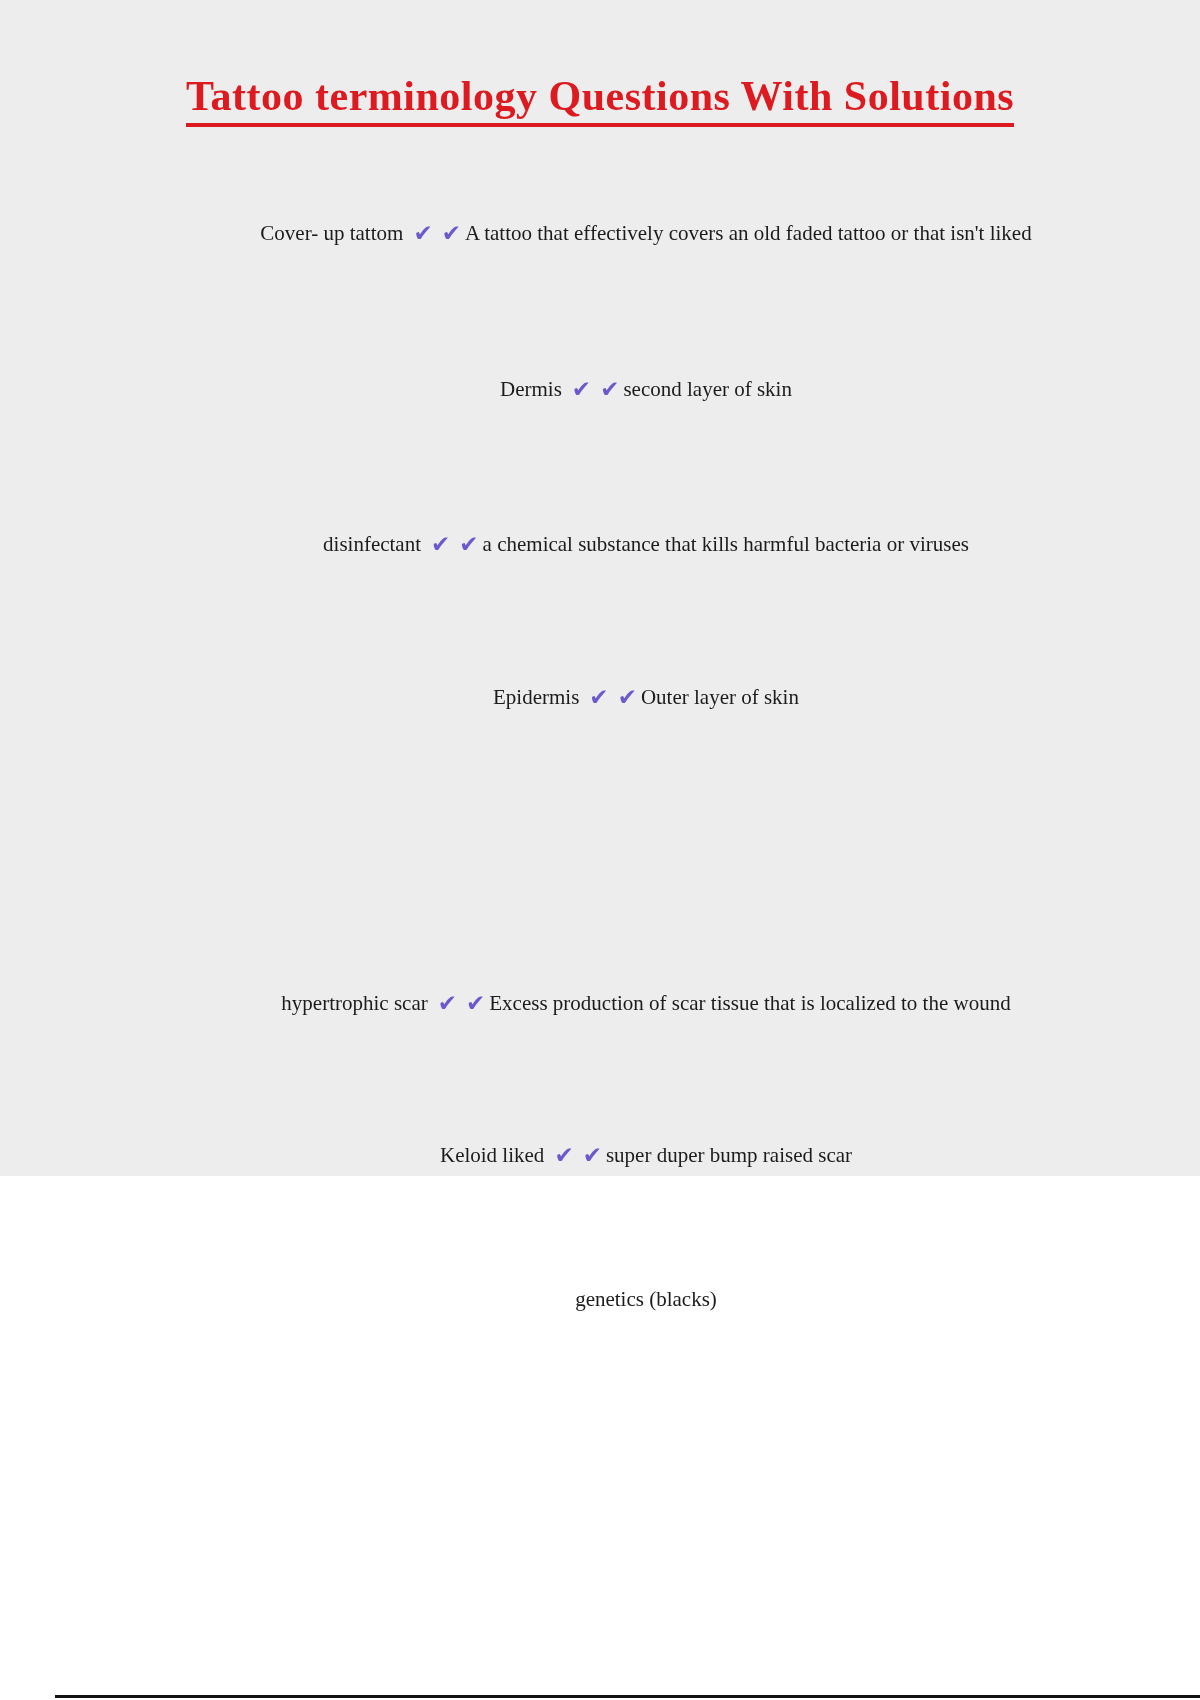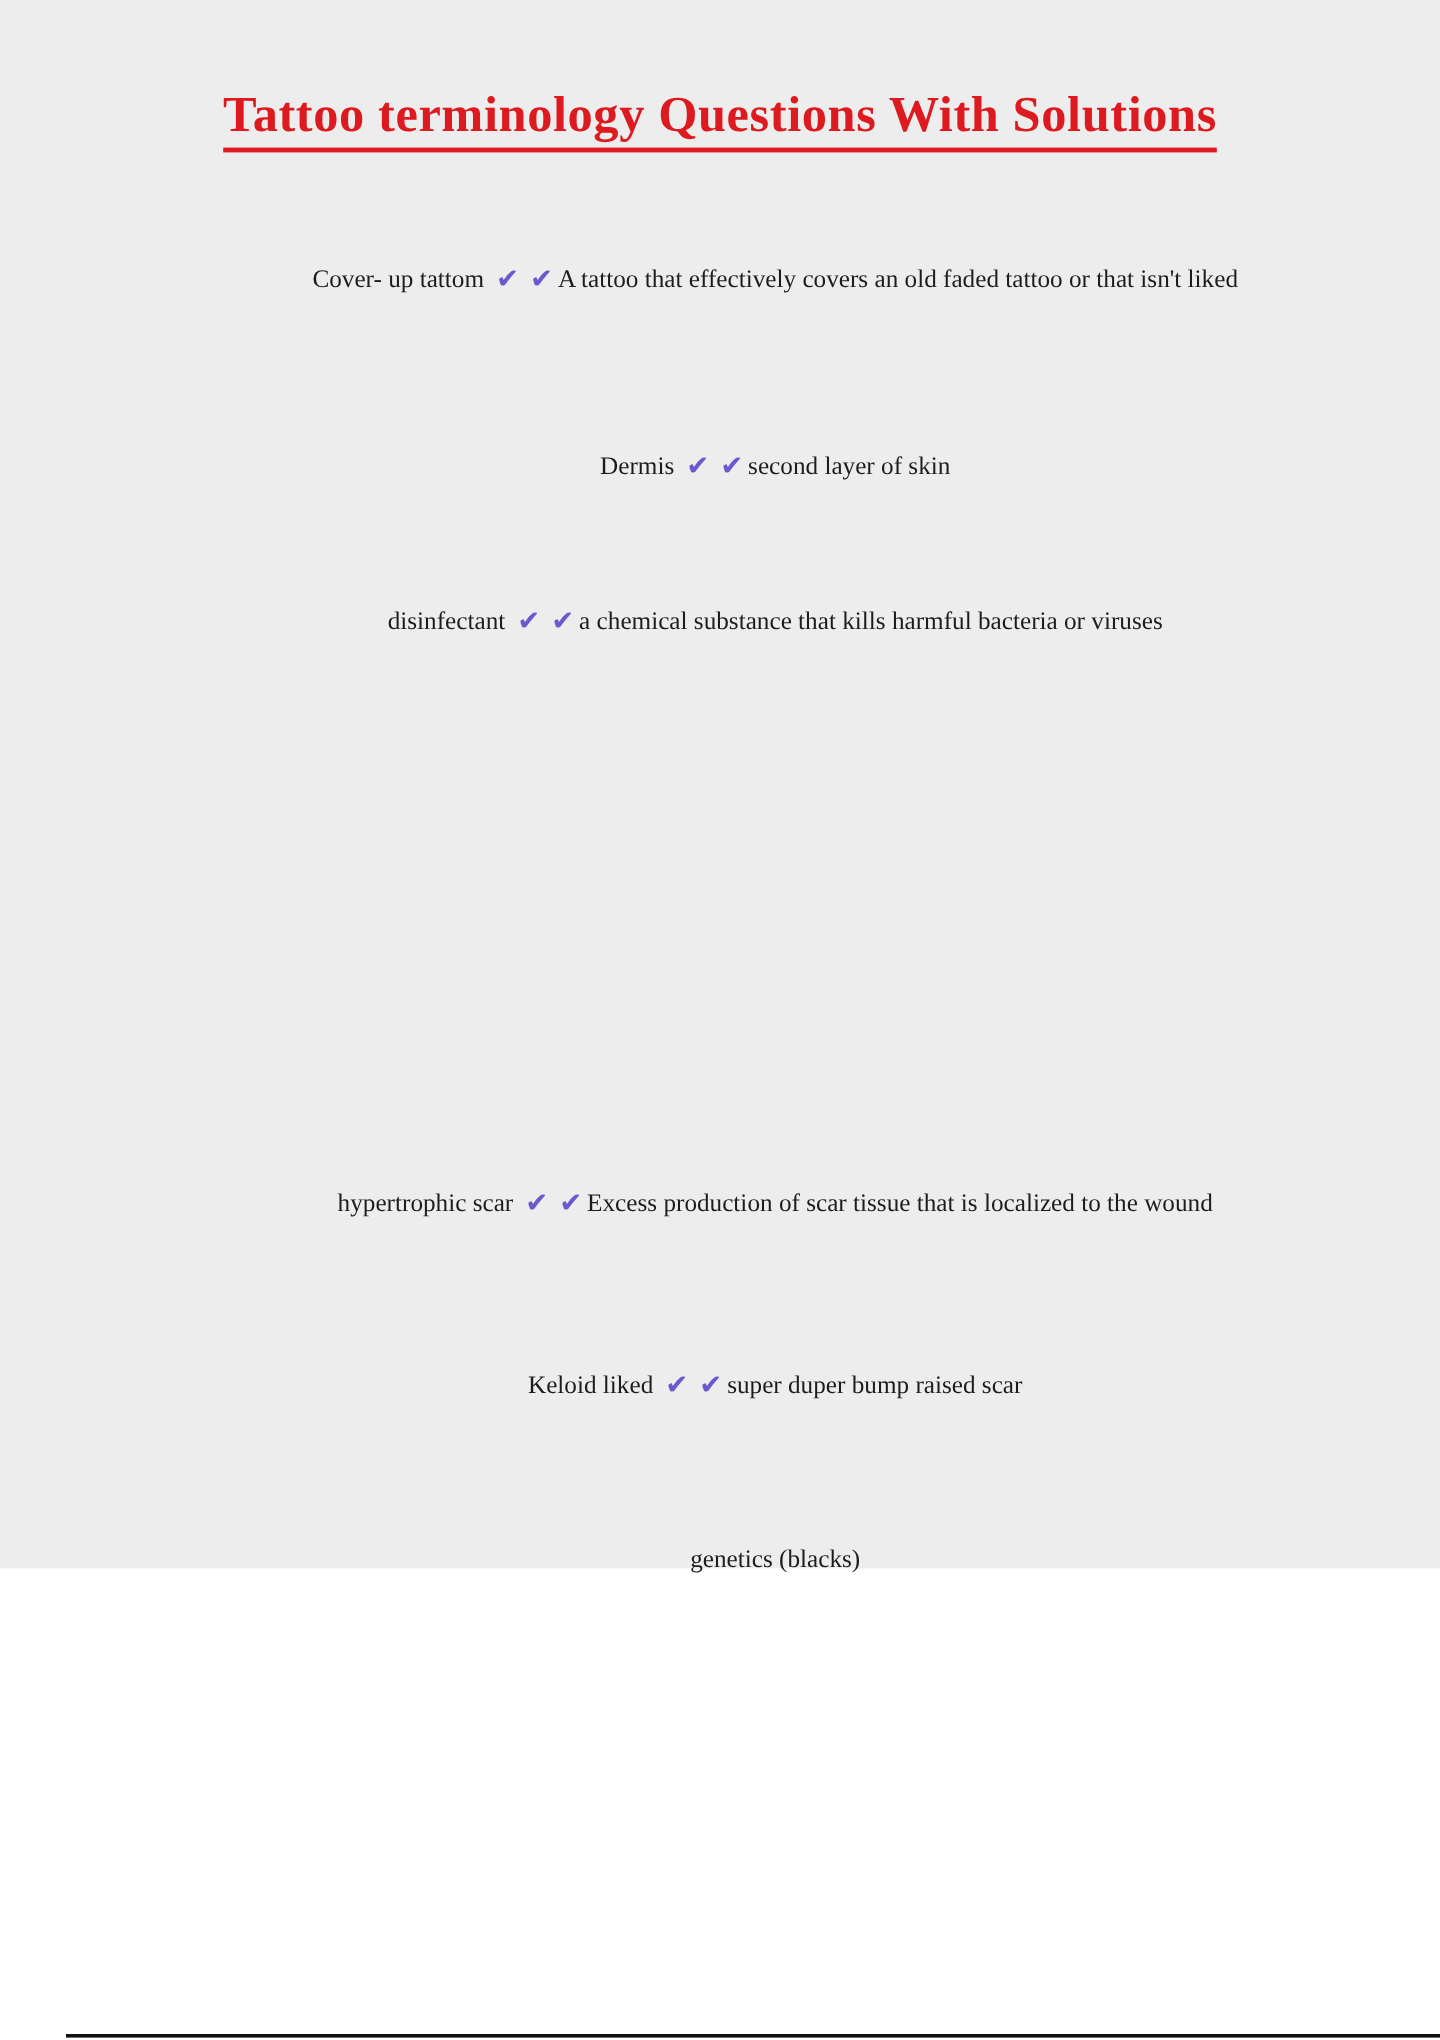--- a/index.html
+++ b/index.html
@@ -11,21 +11,21 @@
     height: 1700px;
     position: relative;
     font-family: "Liberation Serif", serif;
     background: #ffffff;
     overflow: hidden;
   }
   .page {
     position: absolute;
     left: 0; top: 0;
     width: 1200px;
-    height: 1307px;
+    height: 1176px;
     background: #eeedee;
   }
   .doc-title {
     position: absolute;
     left: 0;
     top: 72px;
     width: 1200px;
     text-align: center;
     margin: 0;
   }
@@ -87,24 +87,27 @@
   </h1>
 
   <div class="qa-row" style="top:220px">
     <span>Cover- up tattom</span><span class="checks"><span class="chk">✔</span><span class="chk">✔</span></span><span>A tattoo that effectively covers an old faded tattoo or that isn't liked</span>
   </div>
 
   <div class="qa-row" style="top:376px">
     <span>Dermis</span><span class="checks"><span class="chk">✔</span><span class="chk">✔</span></span><span>second layer of skin</span>
   </div>
 
-  <div class="qa-row" style="top:505px">
+  <div class="qa-row" style="top:531px">
     <span>disinfectant</span><span class="checks"><span class="chk">✔</span><span class="chk">✔</span></span><span>a chemical substance that kills harmful bacteria or viruses</span>
   </div>
 
+  <div class="qa-row" style="top:684px">
+    <span>Epidermis</span><span class="checks"><span class="chk">✔</span><span class="chk">✔</span></span><span>Outer layer of skin</span>
+  </div>
 
 
   <div class="qa-row" style="top:990px">
     <span>hypertrophic scar</span><span class="checks"><span class="chk">✔</span><span class="chk">✔</span></span><span>Excess production of scar tissue that is localized to the wound</span>
   </div>
 
   <div class="qa-row" style="top:1142px">
     <span>Keloid liked</span><span class="checks"><span class="chk">✔</span><span class="chk">✔</span></span><span>super duper bump raised scar</span>
   </div>
 

